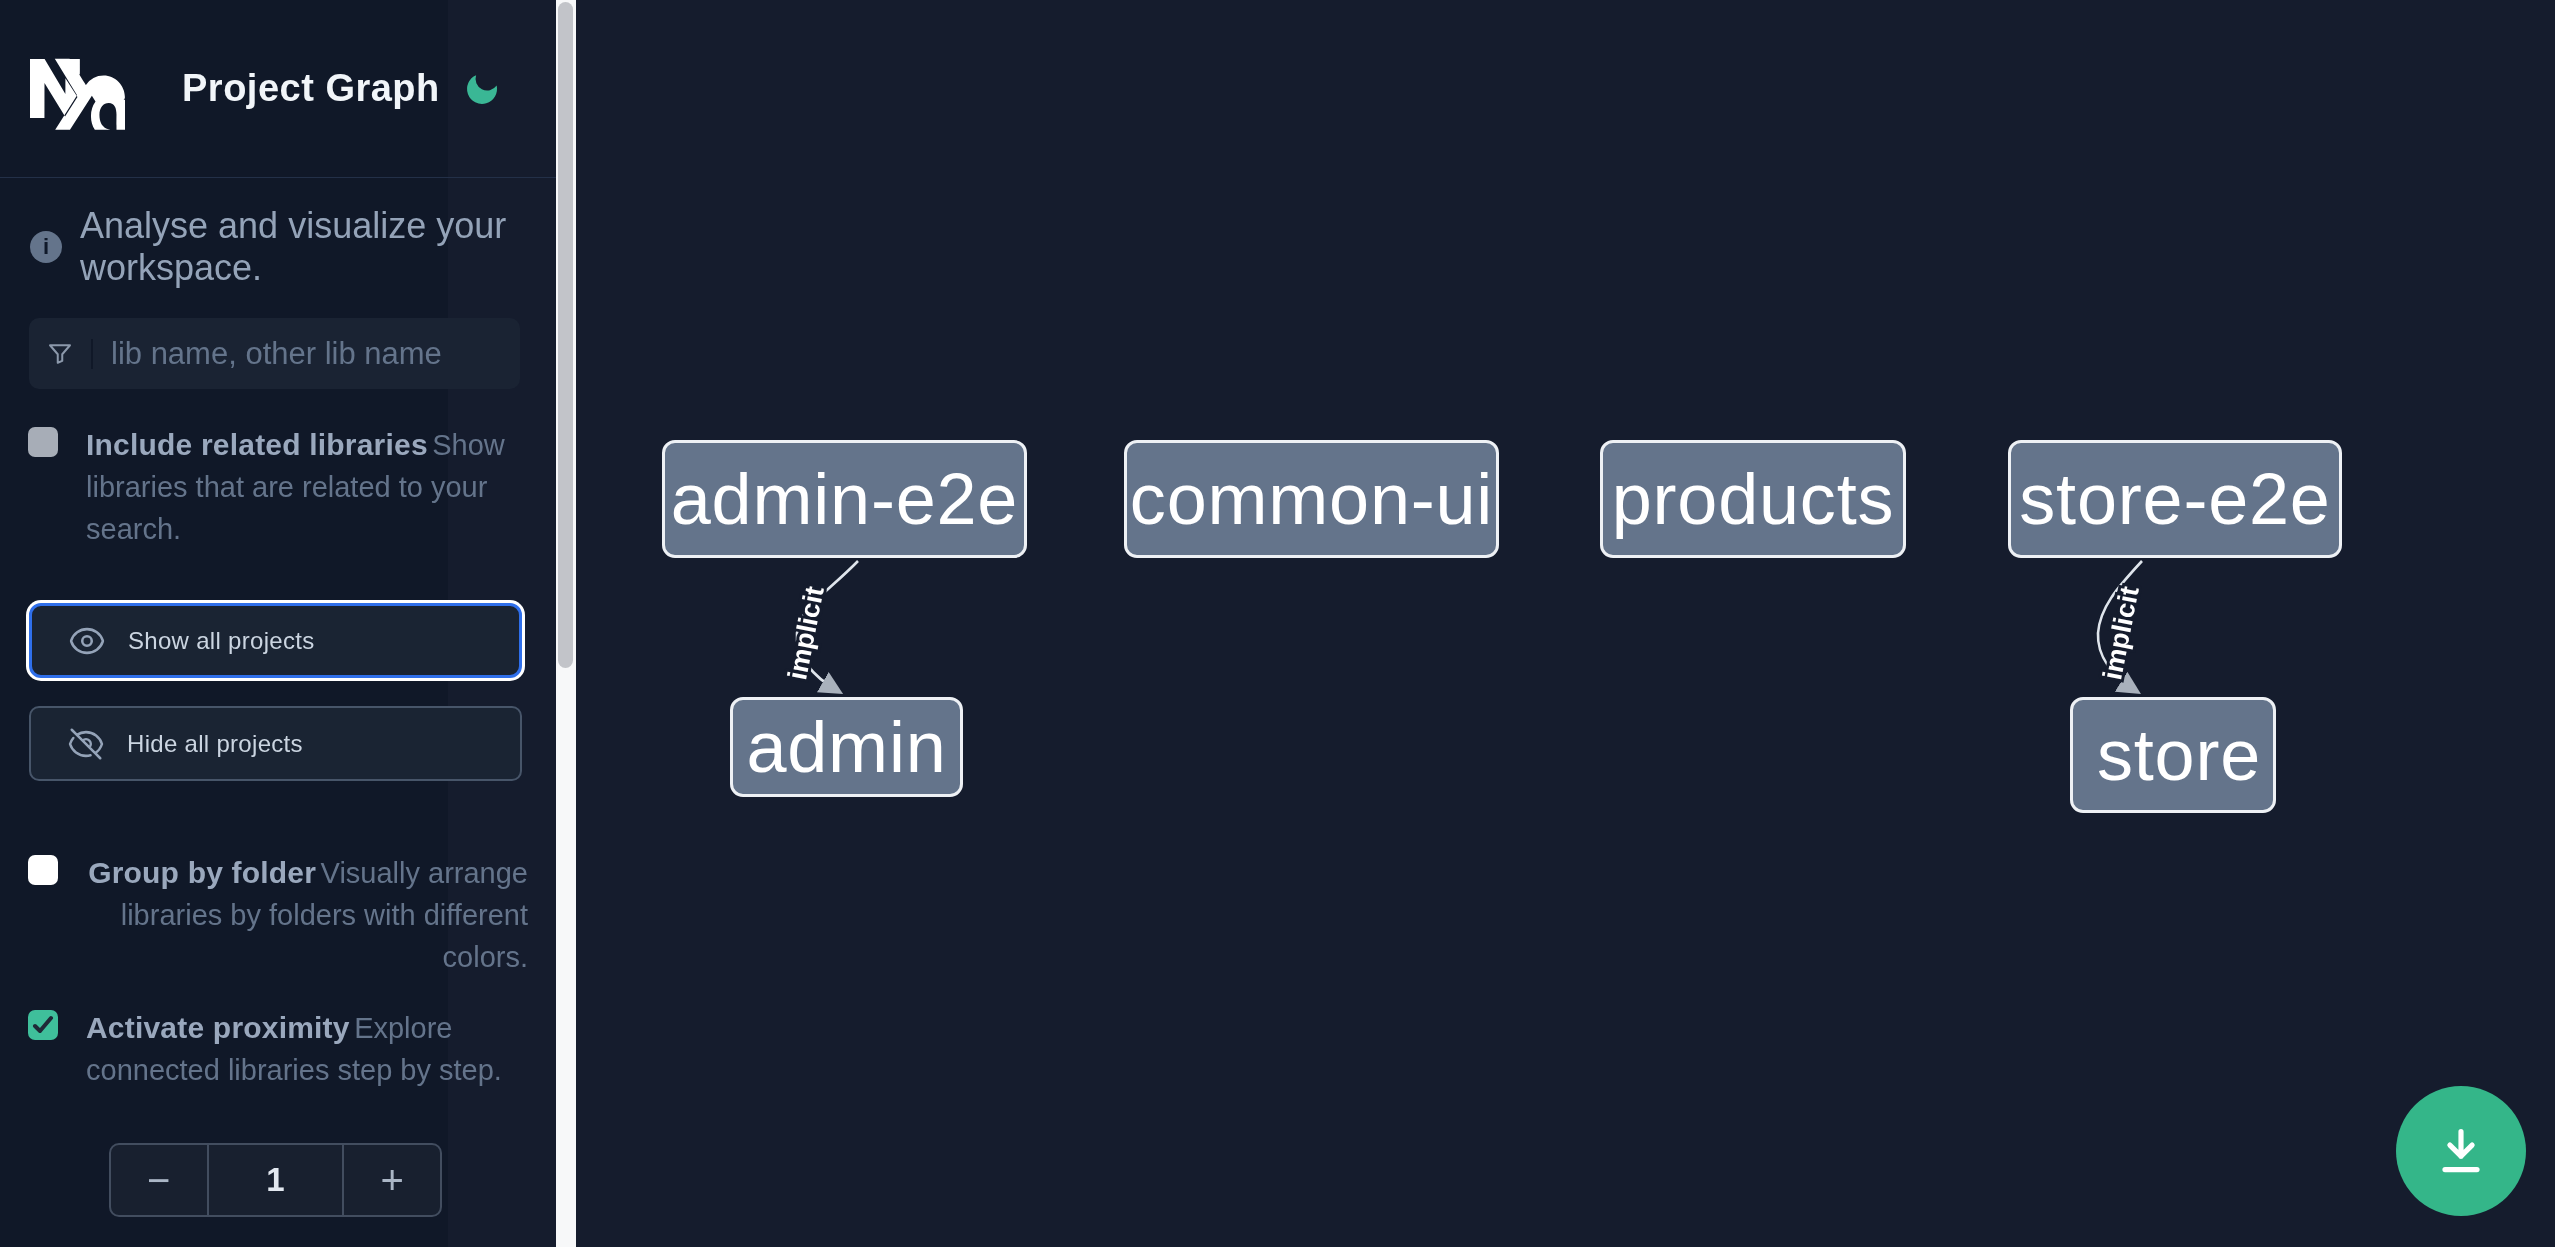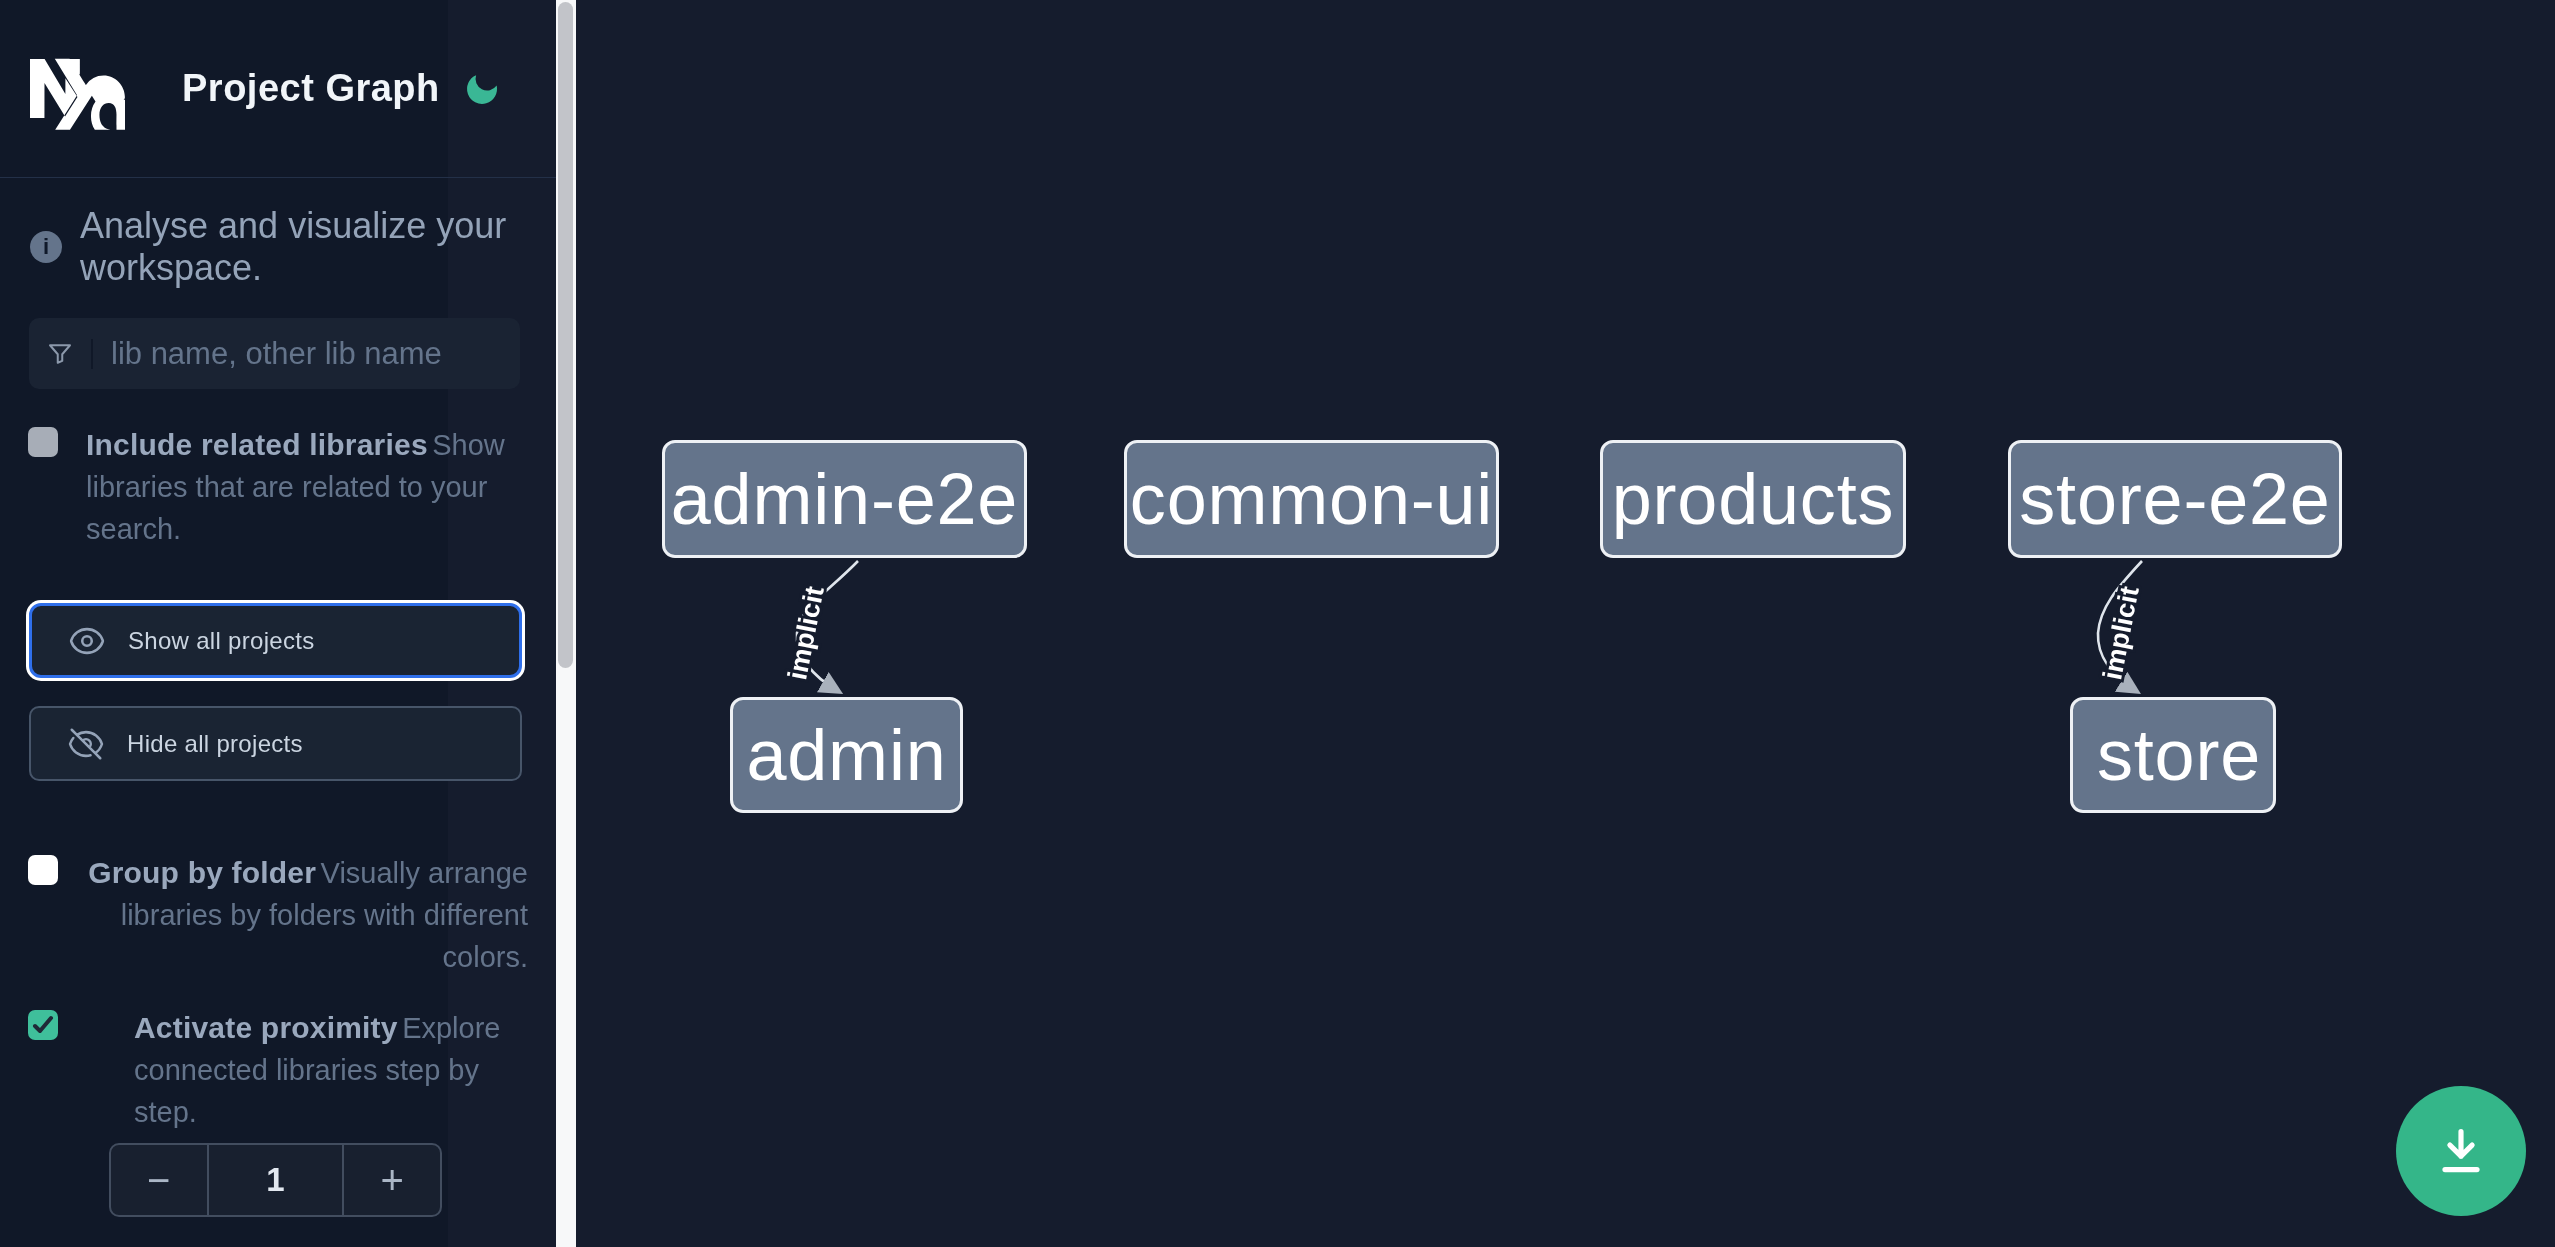--- a/index.html
+++ b/index.html
@@ -80,21 +80,21 @@
             background:#151c2d; }
   .edges-svg { position:absolute; left:0; top:0; width:1979px; height:1247px; }
 
   .node { position:absolute; background:#64748b; border:3px solid #eef1f5;
           border-radius:13px; display:flex; align-items:center; justify-content:center;
           color:#ffffff; font-size:72px; letter-spacing:0.8px; cursor:pointer; }
   .n-admin-e2e { left:86px;   top:440px; width:365px; height:118px; }
   .n-common-ui { left:548px;  top:440px; width:375px; height:118px; }
   .n-products  { left:1024px; top:440px; width:306px; height:118px; }
   .n-store-e2e { left:1432px; top:440px; width:334px; height:118px; }
-  .n-admin     { left:154px;  top:697px; width:233px; height:116px; }
+  .n-admin     { left:154px;  top:697px; width:233px; height:100px; }
   .n-store     { left:1494px; top:697px; width:206px; height:116px;padding-left:12px; }
 
   .edge-label { font-family:"Liberation Sans", sans-serif; font-size:27px; font-weight:700;
                 fill:#ffffff; stroke:#151c2d; stroke-width:6px; paint-order:stroke;
                 text-anchor:middle; }
 
   .fab { position:absolute; left:1820px; top:1086px; width:130px; height:130px;
          border-radius:50%; background:#34b689; border:none; cursor:pointer;
          display:flex; align-items:center; justify-content:center; }
   .fab svg { width:62px; height:62px; }
@@ -154,21 +154,21 @@
   </button>
 
   <div class="opt-row" style="top:852px;text-align:right;">
     <span class="checkbox cb-white"></span>
     <span class="opt-texts">
       <span class="opt-label">Group by folder</span>
       <span class="opt-desc">Visually arrange libraries by folders with different colors.</span>
     </span>
   </div>
 
-  <div class="opt-row" style="top:1007px;gap:48px;">
+  <div class="opt-row" style="top:1007px;">
     <span class="checkbox cb-green">
       <svg viewBox="0 0 22 20" fill="none" stroke="#1f2937" stroke-width="4" stroke-linecap="round" stroke-linejoin="round">
         <path d="M3 11l5 5L19 3"></path>
       </svg>
     </span>
     <span class="opt-texts">
       <span class="opt-label">Activate proximity</span>
       <span class="opt-desc">Explore connected libraries step by step.</span>
     </span>
   </div>

